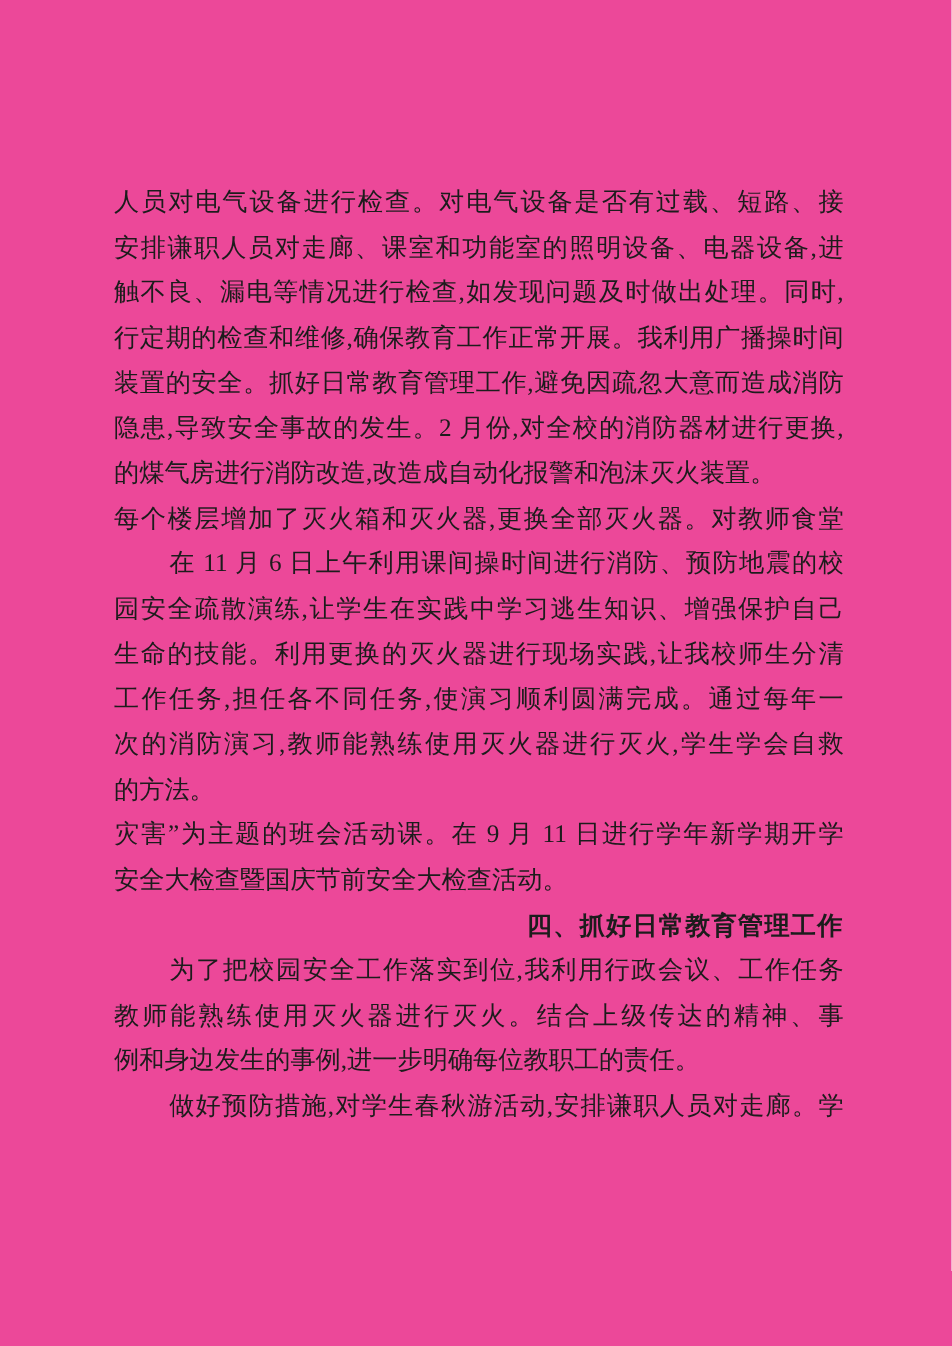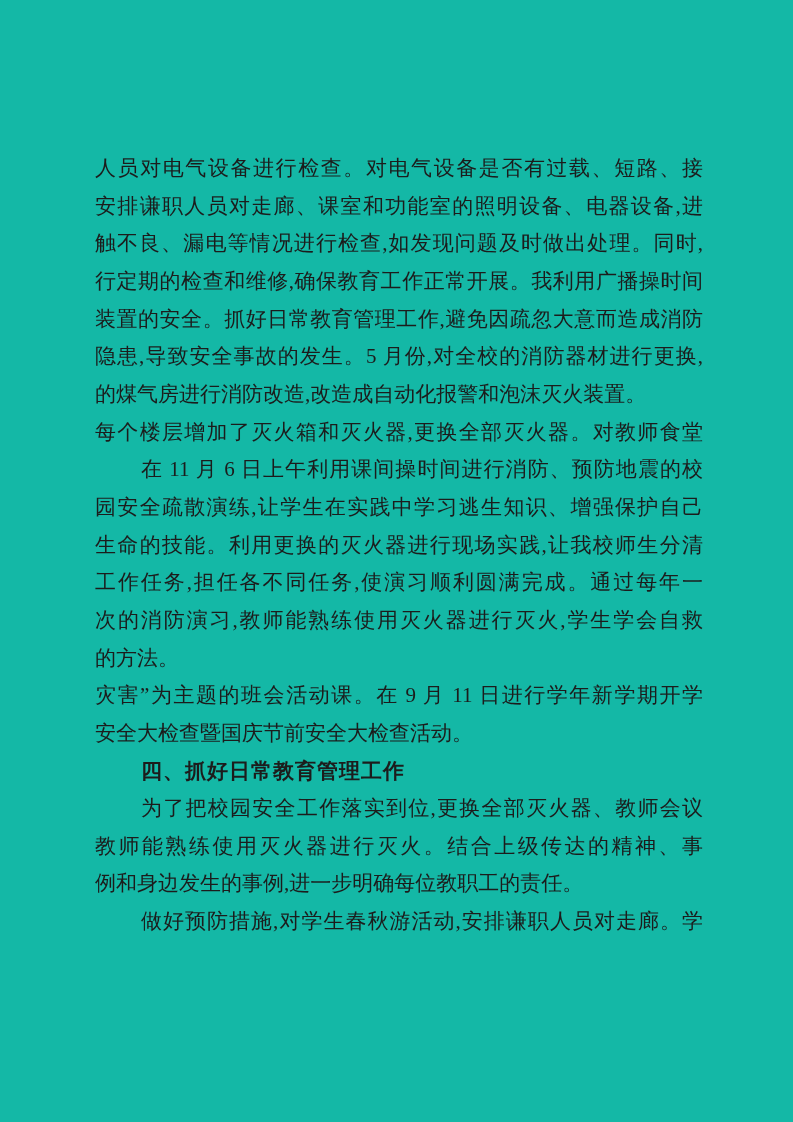--- a/index.html
+++ b/index.html
@@ -4,21 +4,21 @@
 <style>
   html, body {
     margin: 0;
     padding: 0;
     background: #ffffff;
   }
   .page {
     position: relative;
     width: 793px;
     height: 1122px;
-    background: #14b8a6;
+    background: #ec4899;
     overflow: hidden;
   }
   .text-block {
     position: absolute;
     left: 95px;
     top: 150px;
     width: 608px;
     font-family: "Liberation Serif", "DejaVu Serif", serif;
     font-size: 21px;
     line-height: 37.65px;
@@ -31,58 +31,59 @@
   .line {
     text-align: left;
     white-space: normal;
   }
   .line.fill {
     text-align: justify;
     text-align-last: justify;
   }
   .line.indent {
     text-indent: 46px;
+    text-align: right;
   }
   .line.bold {
     font-weight: 700;
     letter-spacing: 1px;
   }
 </style>
 </head>
 <body>
 
 <div class="page">
   <div class="text-block">
       <div class="paragraph">
         <div class="line fill">人员对电气设备进行检查。对电气设备是否有过载、短路、接</div>
         <div class="line fill">安排谦职人员对走廊、课室和功能室的照明设备、电器设备,进</div>
         <div class="line fill">触不良、漏电等情况进行检查,如发现问题及时做出处理。同时,</div>
         <div class="line fill">行定期的检查和维修,确保教育工作正常开展。我利用广播操时间</div>
         <div class="line fill">装置的安全。抓好日常教育管理工作,避免因疏忽大意而造成消防</div>
-        <div class="line fill">隐患,导致安全事故的发生。5 月份,对全校的消防器材进行更换,</div>
+        <div class="line fill">隐患,导致安全事故的发生。2 月份,对全校的消防器材进行更换,</div>
         <div class="line">的煤气房进行消防改造,改造成自动化报警和泡沫灭火装置。</div>
         <div class="line fill">每个楼层增加了灭火箱和灭火器,更换全部灭火器。对教师食堂</div>
       </div>
       <div class="paragraph">
         <div class="line fill indent">在 11 月 6 日上午利用课间操时间进行消防、预防地震的校</div>
         <div class="line fill">园安全疏散演练,让学生在实践中学习逃生知识、增强保护自己</div>
         <div class="line fill">生命的技能。利用更换的灭火器进行现场实践,让我校师生分清</div>
         <div class="line fill">工作任务,担任各不同任务,使演习顺利圆满完成。通过每年一</div>
         <div class="line fill">次的消防演习,教师能熟练使用灭火器进行灭火,学生学会自救</div>
         <div class="line">的方法。</div>
       </div>
       <div class="paragraph">
         <div class="line fill">灾害”为主题的班会活动课。在 9 月 11 日进行学年新学期开学</div>
         <div class="line">安全大检查暨国庆节前安全大检查活动。</div>
       </div>
       <div class="paragraph">
         <div class="line indent bold">四、抓好日常教育管理工作</div>
       </div>
       <div class="paragraph">
-        <div class="line fill indent">为了把校园安全工作落实到位,更换全部灭火器、教师会议</div>
+        <div class="line fill indent">为了把校园安全工作落实到位,我利用行政会议、工作任务</div>
         <div class="line fill">教师能熟练使用灭火器进行灭火。结合上级传达的精神、事</div>
         <div class="line">例和身边发生的事例,进一步明确每位教职工的责任。</div>
       </div>
       <div class="paragraph">
         <div class="line fill indent">做好预防措施,对学生春秋游活动,安排谦职人员对走廊。学</div>
       </div>
     </div>
 </div>
 
 </body></html>

